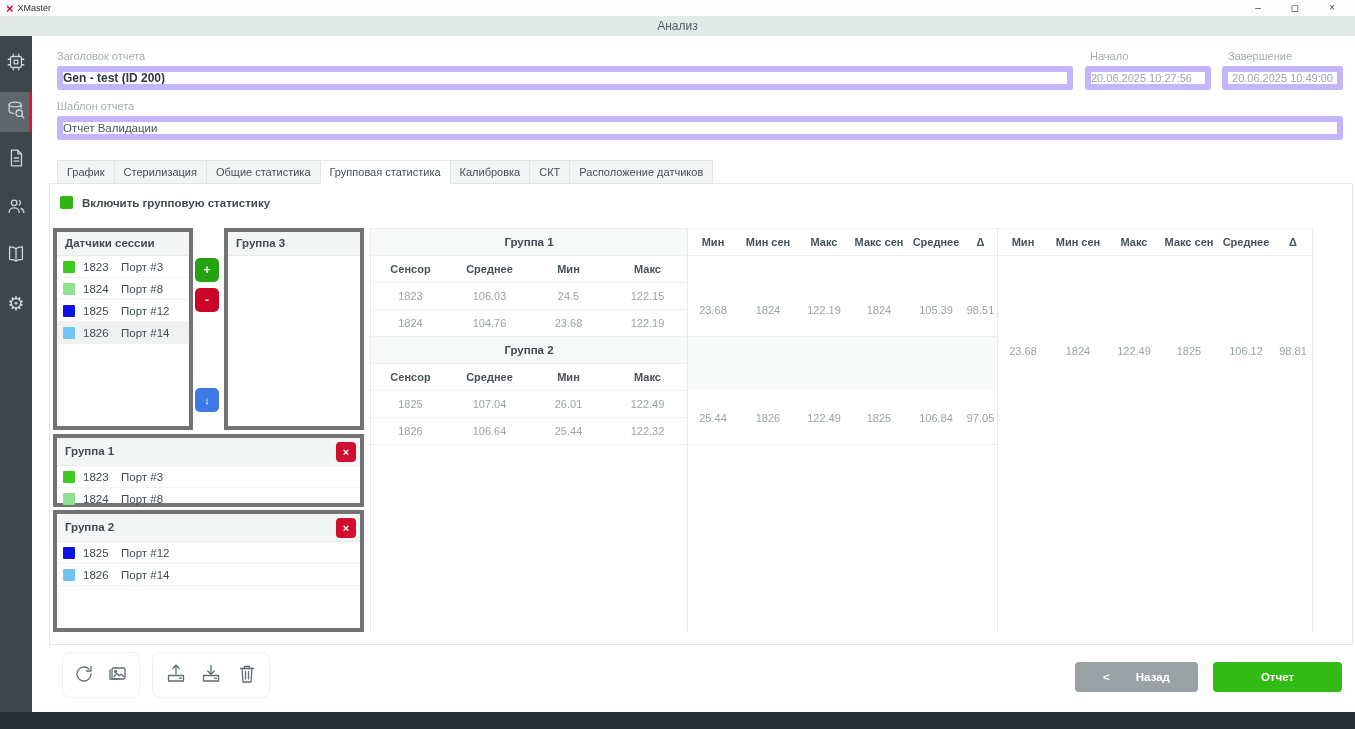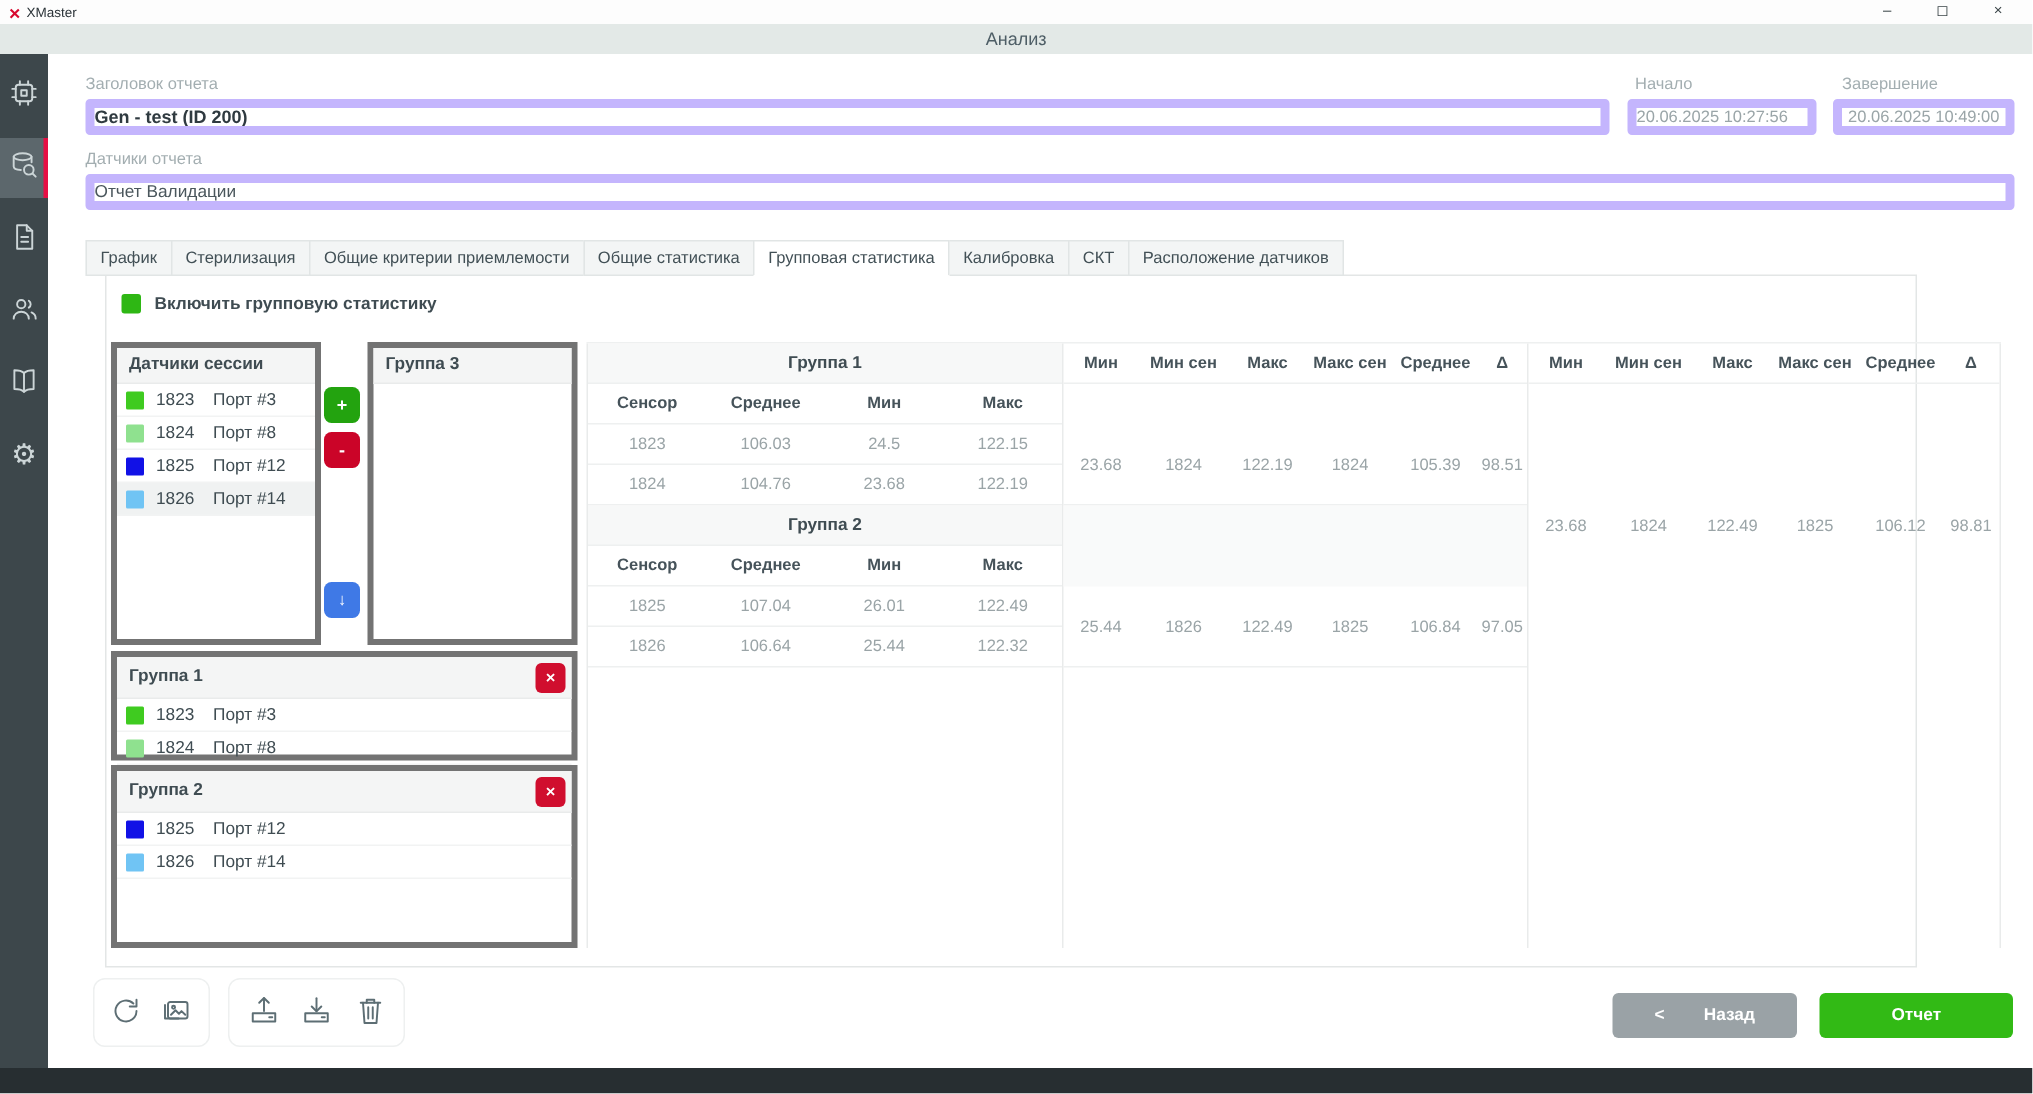--- a/index.html
+++ b/index.html
@@ -36,21 +36,21 @@
   #start-input{left:1053px;top:30px;width:126px;text-align:left}
   #end-input{left:1190px;top:30px;width:121px;text-align:center}
 
   
   .tabs{position:absolute;left:25px;top:124px;display:flex;z-index:3}
   .tab{height:24px;line-height:23px;padding:0 9px;font-size:11px;color:#425056;background:#f3f5f5;
        border:1px solid #e1e5e5;margin-right:-1px;cursor:pointer;white-space:nowrap}
   .tab.active{background:#fff;border-bottom:1px solid #fff;z-index:2;position:relative}
 
   
-  .panel{position:absolute;left:38px;top:147px;width:1208px;height:462px;border:1px solid #e3e6e6;background:#fff}
+  .panel{position:absolute;left:17px;top:147px;width:1304px;height:462px;border:1px solid #e3e6e6;background:#fff}
 
   .chk-row{position:absolute;left:10px;top:12px;display:flex;align-items:center;gap:9px}
   .chk{width:13px;height:13px;background:#2eb714;border-radius:2px;cursor:pointer}
   .chk-lab{font-size:11.5px;font-weight:bold;color:#3f4c52}
 
   .mini-panel{position:absolute;border:4px solid #737373;background:#fff}
   .mini-head{height:24px;background:#f4f5f5;border-bottom:1px solid #e9ebeb;font-weight:bold;font-size:11.5px;
              line-height:23px;padding:0 8px;color:#3f4c52;position:relative}
   .g-head{height:28px;line-height:27px}
   .sensor-item{height:22px;display:flex;align-items:center;gap:8px;padding:0 6px;border-bottom:1px solid #f2f3f3;
@@ -171,30 +171,29 @@
     </div>
 
   <div class="main">
 
     <span class="lab" style="left:25px;top:14px">Заголовок отчета</span>
     <span class="lab" style="left:1058px;top:14px">Начало</span>
     <span class="lab" style="left:1196px;top:14px">Завершение</span>
     <input class="inp" id="title-input" readonly="" value="Gen - test (ID 200)" style="">
     <input class="inp" id="start-input" readonly="" value="20.06.2025 10:27:56" style="">
     <input class="inp" id="end-input" readonly="" value="20.06.2025 10:49:00" style="">
-    <span class="lab" style="left:25px;top:64px">Датчики отчета</span>
+    <span class="lab" style="left:25px;top:64px">Шаблон отчета</span>
     <input class="inp" id="template-input" readonly="" value="Отчет Валидации" style="">
 
     <div class="tabs">
 
         <div class="tab">График</div>
 
         <div class="tab">Стерилизация</div>
 
-        <div class="tab">Общие критерии приемлемости</div>
 
         <div class="tab">Общие статистика</div>
 
         <div class="tab active">Групповая статистика</div>
 
         <div class="tab">Калибровка</div>
 
         <div class="tab">СКТ</div>
 
         <div class="tab">Расположение датчиков</div>

